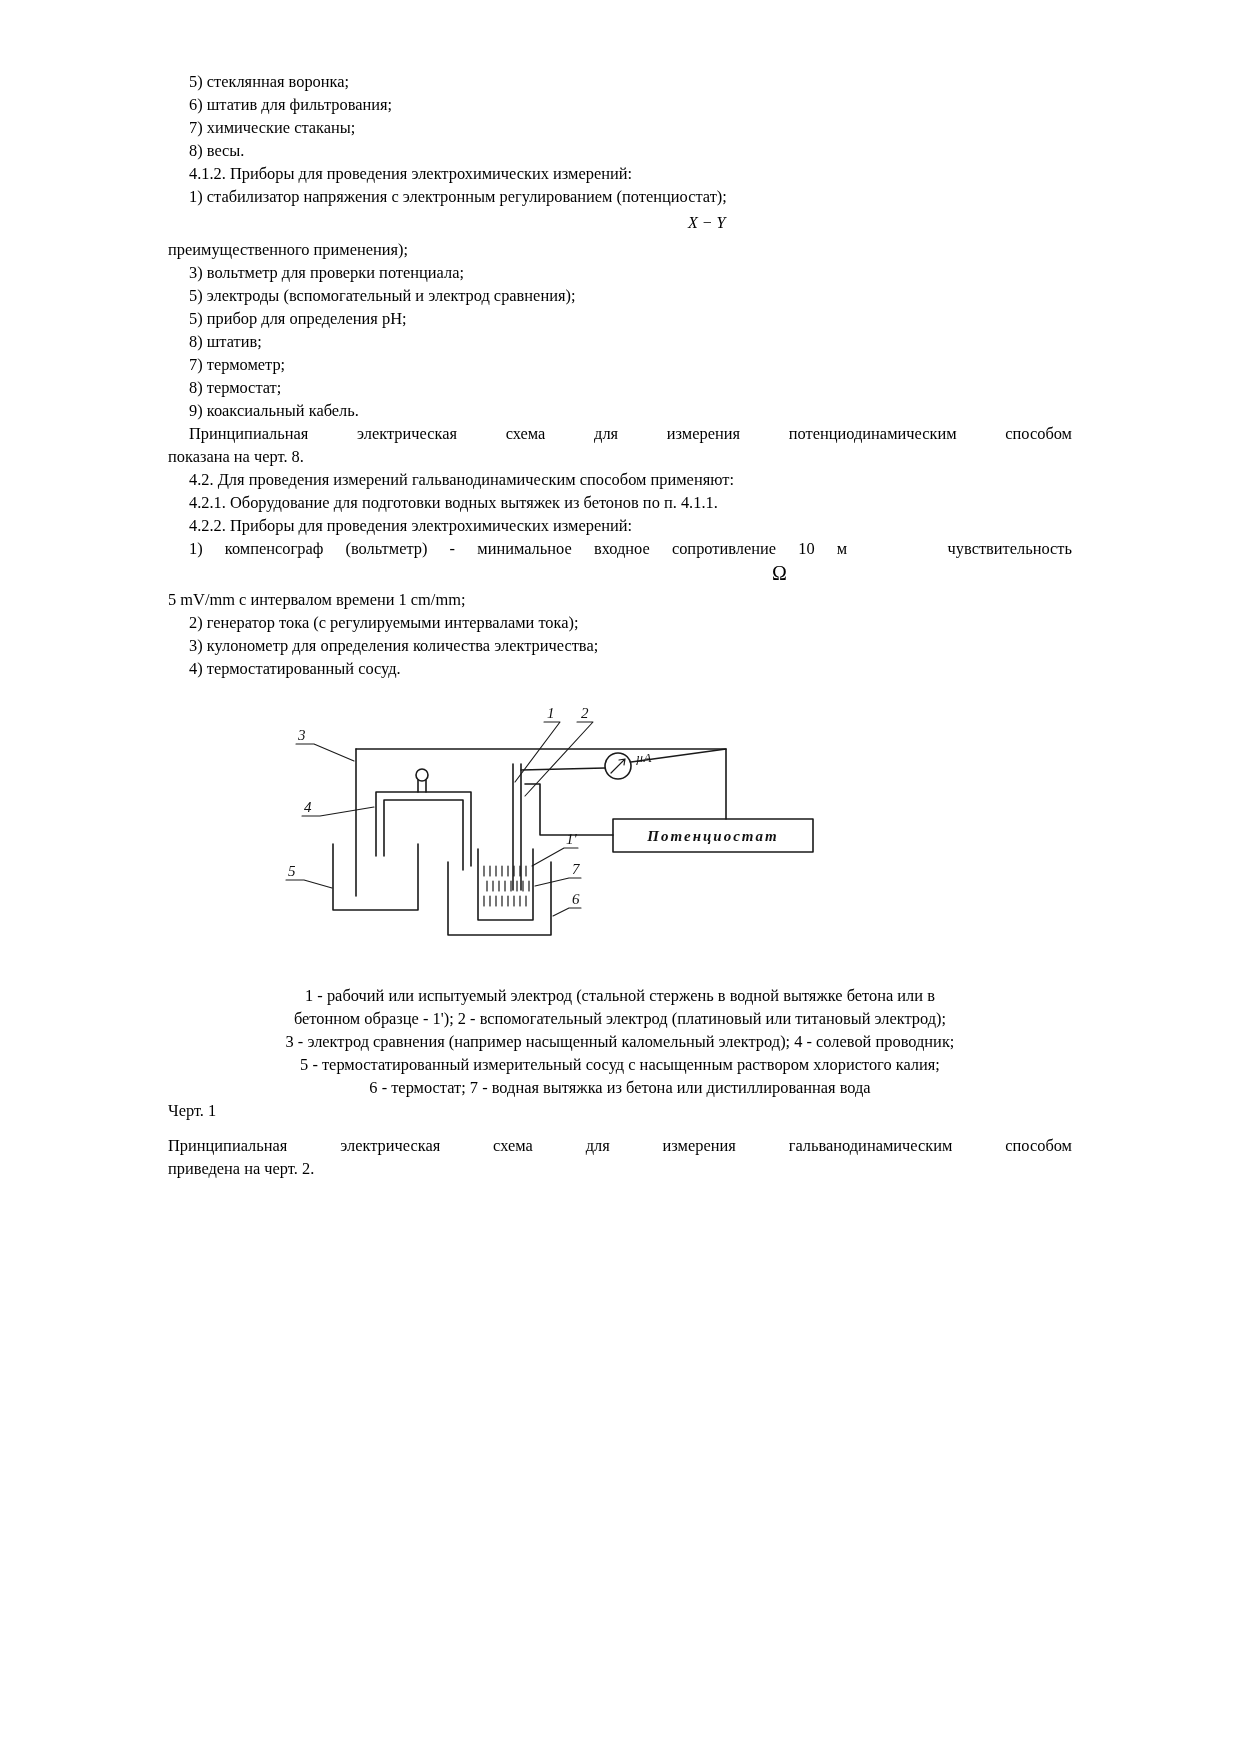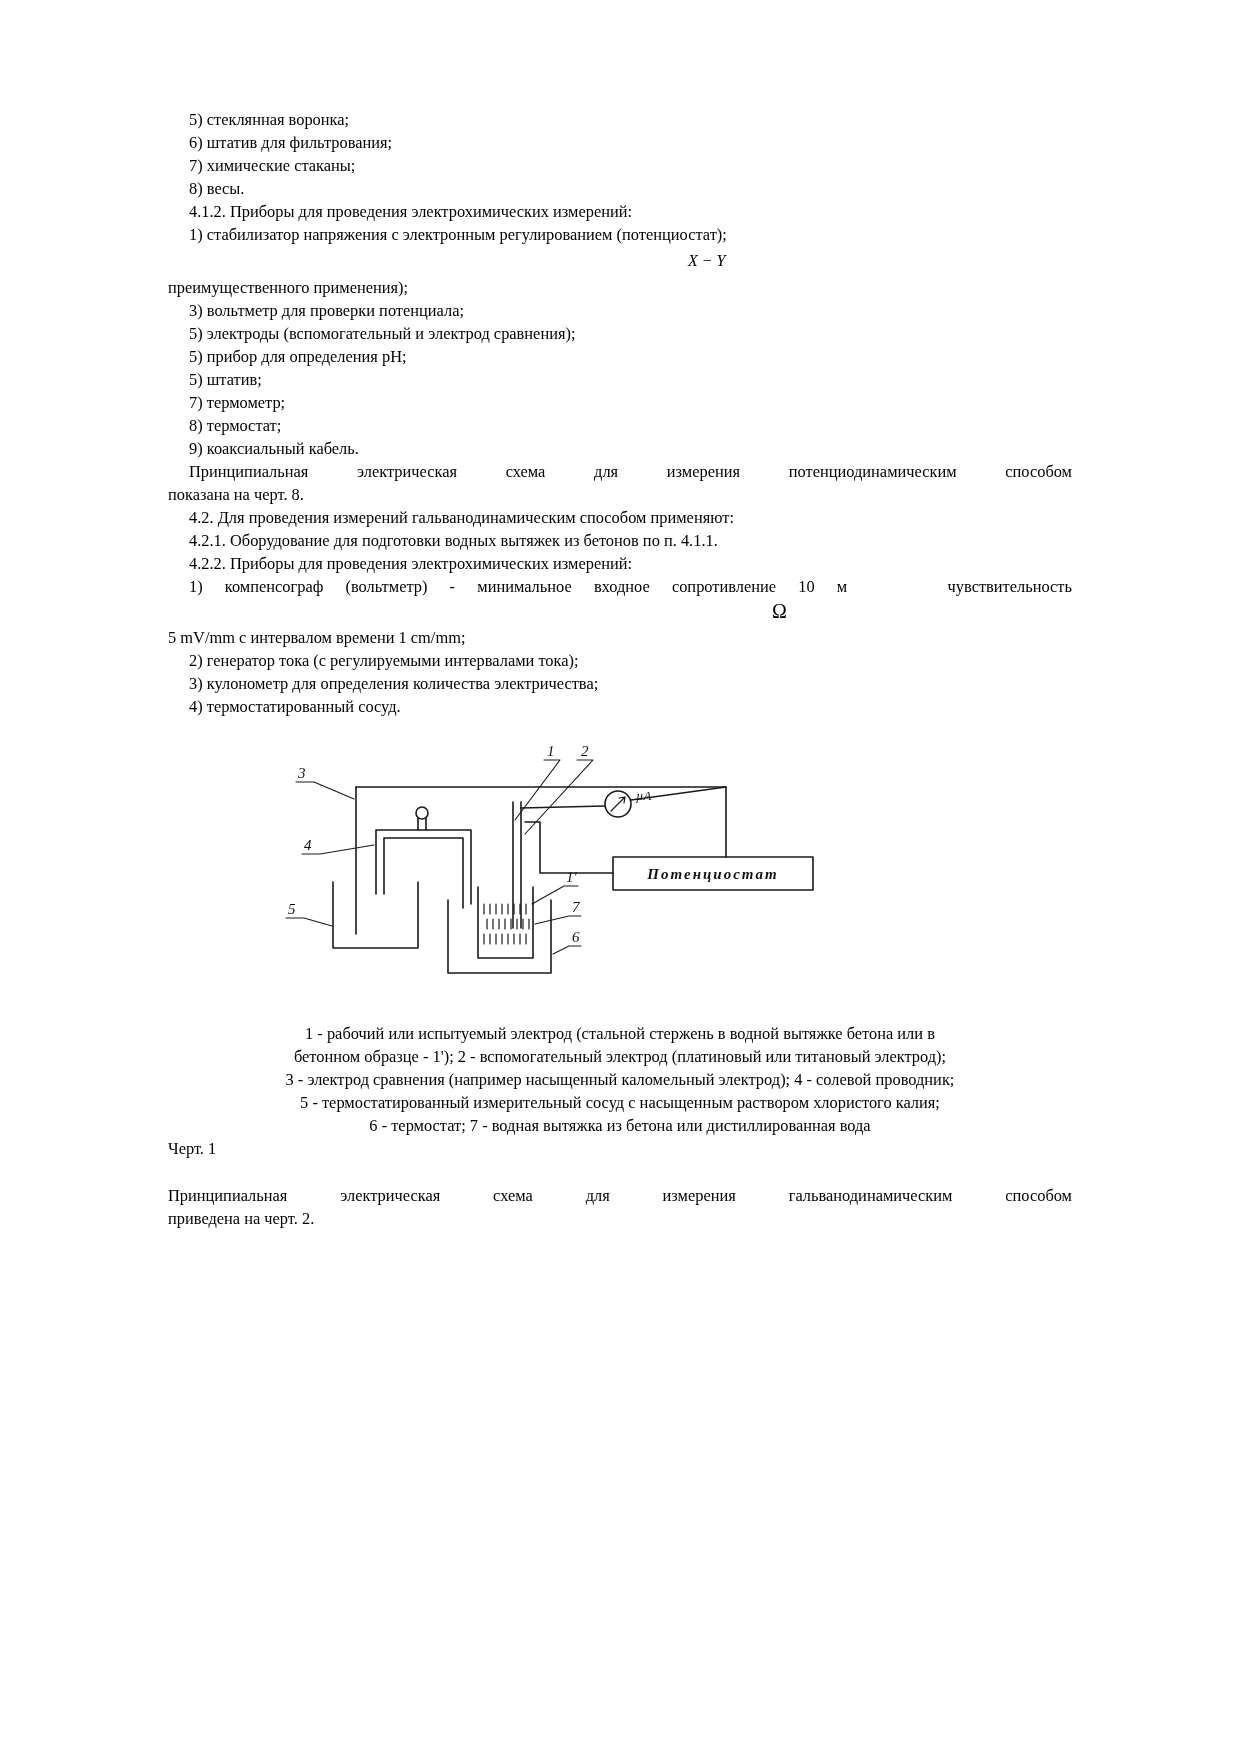--- a/index.html
+++ b/index.html
@@ -5,21 +5,21 @@
   html, body { margin: 0; padding: 0; }
   body {
     width: 1240px; height: 1755px;
     background: #ffffff;
     color: #000000;
     font-family: "Liberation Serif", serif;
     font-size: 16.4px;
     position: relative;
     overflow: hidden;
   }
-  .page { padding: 108px 168px 0 168px; width: 904px; }
+  .page { padding: 70px 168px 0 168px; width: 904px; }
   .ln { line-height: 23px; white-space: normal; }
   .ind { text-indent: 21px; }
   .jfull { text-align: justify; text-align-last: justify; }
   .gap-wide { display: inline-block; width: 56px; }
   .formula-line { line-height: 30px; padding-left: 520px; }
   .formula-line .math { font-style: italic; font-size: 16px; font-family: "Liberation Serif", serif; }
   .formula-line-omega { line-height: 26px; padding-left: 604px; }
   .formula-line-omega .math { font-size: 20px; font-family: "Liberation Serif", serif; }
   .figure-wrap { margin: 24px 0 0 110px; width: 560px; height: 250px; }
   svg { display: block; }
@@ -27,21 +27,21 @@
     font-family: "Liberation Serif", serif;
     font-style: italic;
     fill: #111111;
     font-size: 15px;
   }
   svg text.box-label { font-size: 15px; letter-spacing: 2px; font-weight: 600; }
   svg text.meter-label { font-size: 13px; }
   .caption { margin-top: 30px; text-align: center; }
   .caption .ln { line-height: 23px; }
   .fig-num { text-align: left; line-height: 23px; }
-  .closing { margin-top: 24px; }
+  .closing { margin-top: 12px; }
 </style>
 </head>
 <body>
 
 <div class="page">
 
   <div class="ln ind">5) стеклянная воронка;</div>
   <div class="ln ind">6) штатив для фильтрования;</div>
   <div class="ln ind">7) химические стаканы;</div>
   <div class="ln ind">8) весы.</div>
@@ -50,21 +50,21 @@
 
 
   <div class="formula-line">
     <span class="math">X − Y</span>
   </div>
 
   <div class="ln">преимущественного применения);</div>
   <div class="ln ind">3) вольтметр для проверки потенциала;</div>
   <div class="ln ind">5) электроды (вспомогательный и электрод сравнения);</div>
   <div class="ln ind">5) прибор для определения pH;</div>
-  <div class="ln ind">5) штатив;</div>
+  <div class="ln ind">8) штатив;</div>
   <div class="ln ind">7) термометр;</div>
   <div class="ln ind">8) термостат;</div>
   <div class="ln ind">9) коаксиальный кабель.</div>
   <div class="ln ind jfull">Принципиальная электрическая схема для измерения потенциодинамическим способом</div>
   <div class="ln">показана на черт. 8.</div>
   <div class="ln ind">4.2. Для проведения измерений гальванодинамическим способом применяют:</div>
   <div class="ln ind">4.2.1. Оборудование для подготовки водных вытяжек из бетонов по п. 4.1.1.</div>
   <div class="ln ind">4.2.2. Приборы для проведения электрохимических измерений:</div>
 
   <div class="ln ind jfull">

